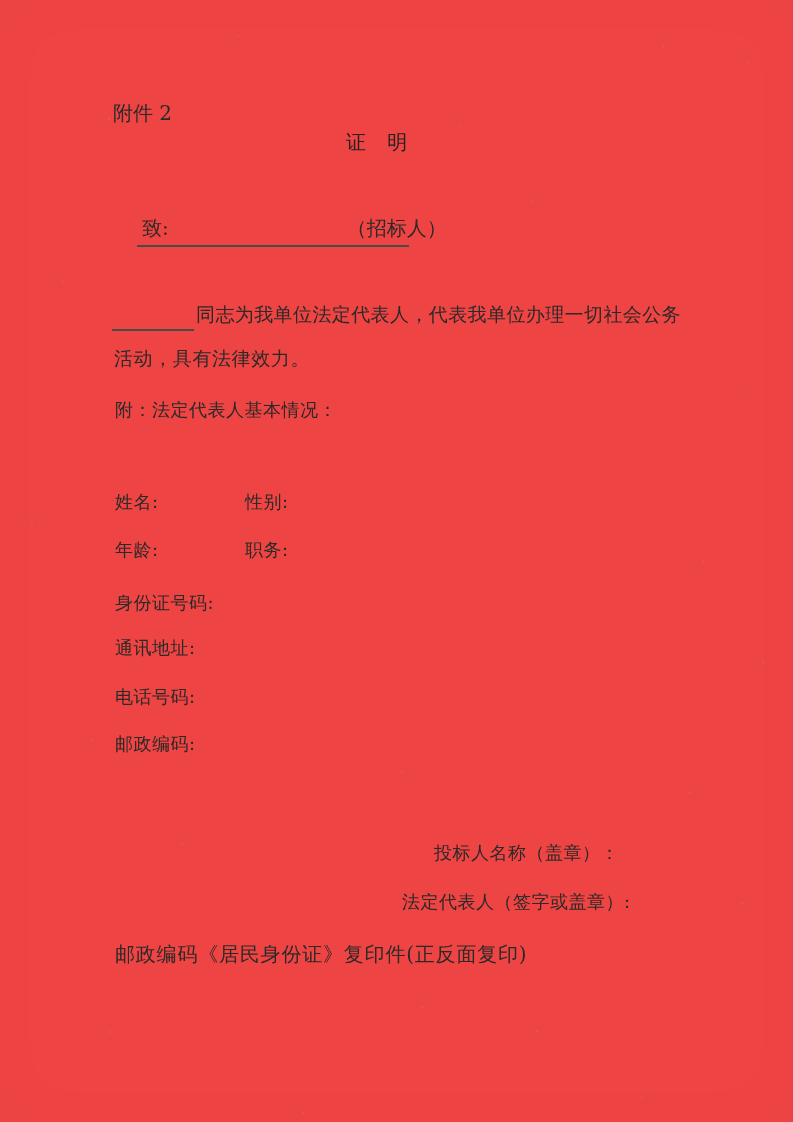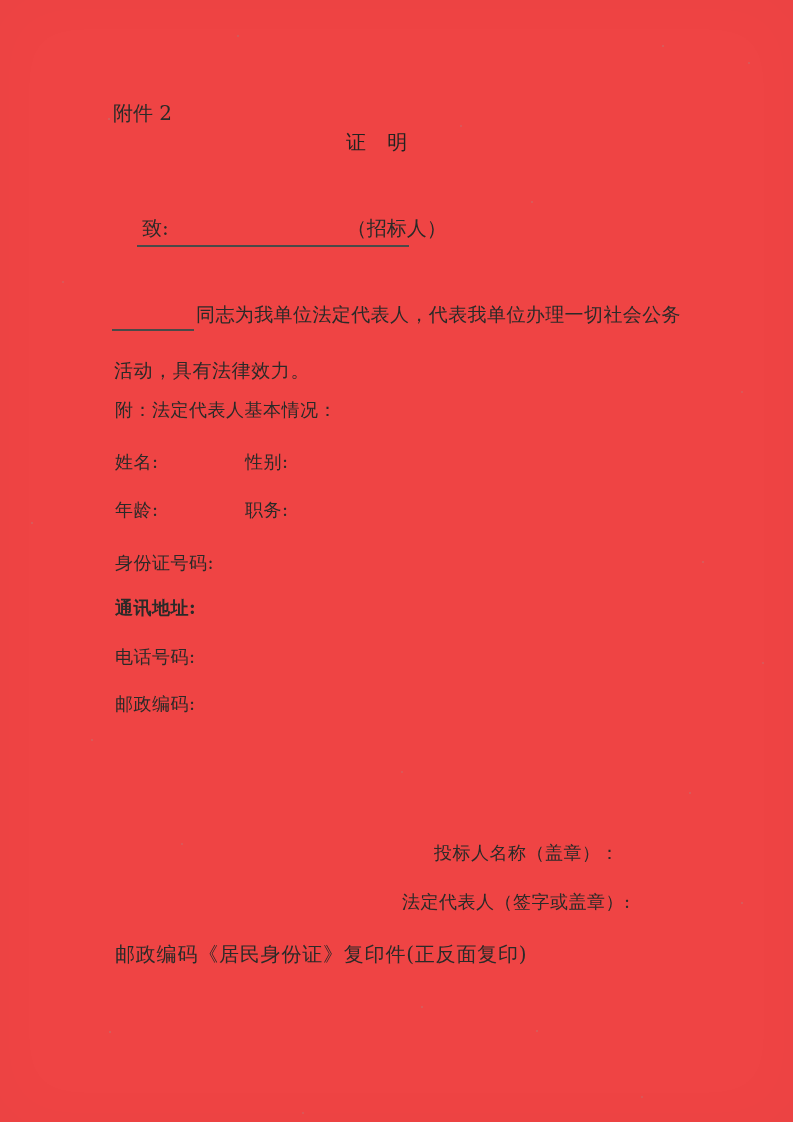--- a/index.html
+++ b/index.html
@@ -20,30 +20,30 @@
   .title { left:346px; top:130px; font-size:20px; word-spacing:15px; color:#222220; }
 
   .to-line { left:115px; top:216px; font-size:20px;margin-left:27px; }
   .to-spacer { display:inline-block; width:178px; }
 
   .hline { position:absolute; height:0; border-bottom:2px solid #4a4a48; }
   .to-underline { left:137px; top:245px; width:272px; }
   .name-blank { left:112px; top:329px; width:82px; border-bottom-width:2px; }
 
   .body1 { left:196px; top:303px; font-size:19px; letter-spacing:0.4px; }
-  .body2 { left:114px; top:347px; font-size:19px; letter-spacing:0.6px;margin-top:12px; }
+  .body2 { left:114px; top:347px; font-size:19px; letter-spacing:0.6px; }
 
   .info-heading { left:115px; top:399px; font-size:18px; letter-spacing:0.5px; }
-  .field { font-size:18px; letter-spacing:0.5px; }
+  .field { font-size:18px; letter-spacing:0.5px;margin-top:40px; }
   .f-name   { left:115px; top:451px; }
   .f-gender { left:245px; top:451px; }
   .f-age    { left:115px; top:499px; }
   .f-pos    { left:245px; top:499px;text-align:center; }
   .f-id     { left:115px; top:552px; }
-  .f-addr   { left:115px; top:597px;font-weight:bold; }
+  .f-addr   { left:115px; top:597px; }
   .f-phone  { left:115px; top:646px; }
   .f-postal { left:115px; top:693px; }
 
   .sig { font-size:18px; letter-spacing:0.5px; }
   .sig1 { left:434px; top:842px; }
   .sig2 { left:402px; top:891px; }
 
   .footer-note { left:115px; top:942px; font-size:20px; letter-spacing:0.8px; }
 
   

